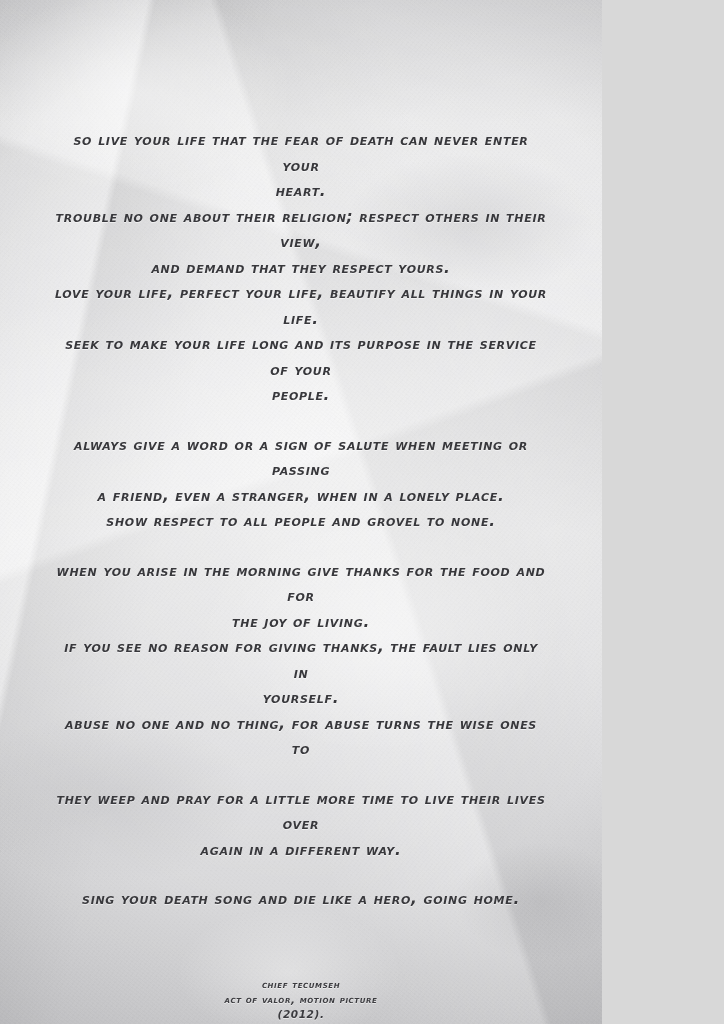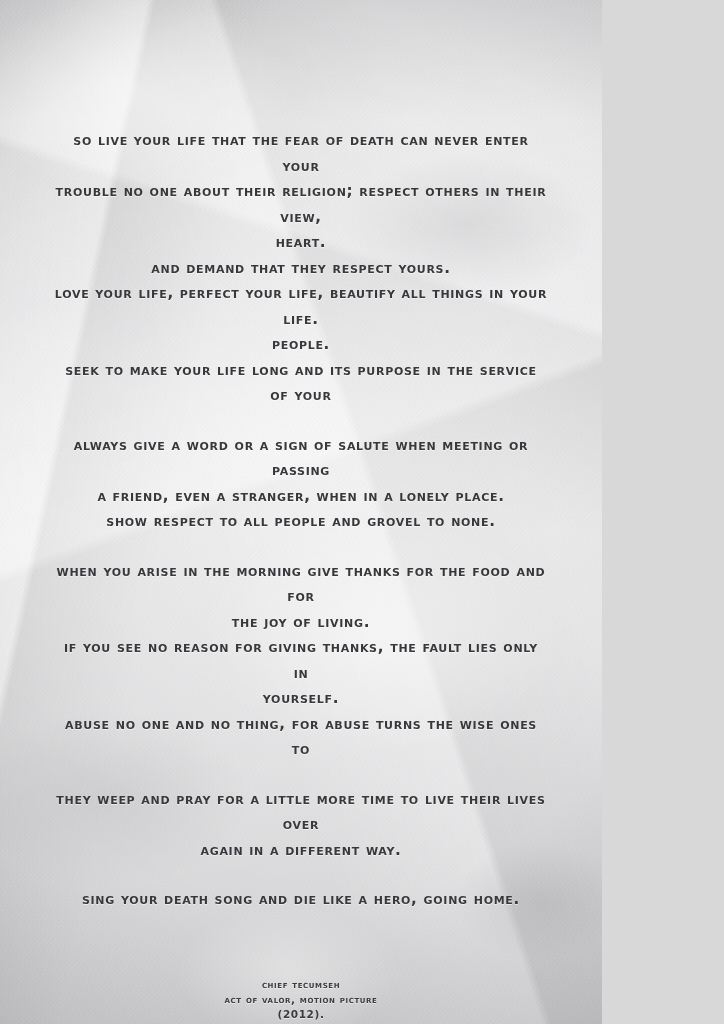--- a/index.html
+++ b/index.html
@@ -24,20 +24,21 @@
       
       radial-gradient(ellipse 120% 80% at 50% 45%, rgba(255,255,255,0.55) 0%, rgba(255,255,255,0.12) 55%, rgba(90,90,95,0.30) 100%),
       
       linear-gradient(102deg, rgba(255,255,255,0.00) 0%, rgba(255,255,255,0.35) 18%, rgba(0,0,0,0.05) 19%, rgba(255,255,255,0.00) 34%),
       linear-gradient(72deg, rgba(255,255,255,0.00) 40%, rgba(255,255,255,0.28) 58%, rgba(0,0,0,0.04) 59%, rgba(255,255,255,0.00) 76%),
       linear-gradient(160deg, rgba(0,0,0,0.05) 0%, rgba(255,255,255,0.00) 22%, rgba(255,255,255,0.25) 46%, rgba(0,0,0,0.04) 47%, rgba(255,255,255,0.00) 70%),
       linear-gradient(18deg, rgba(255,255,255,0.00) 55%, rgba(0,0,0,0.045) 72%, rgba(255,255,255,0.22) 73%, rgba(255,255,255,0.00) 90%),
       linear-gradient(200deg, rgba(255,255,255,0.20) 0%, rgba(255,255,255,0.00) 30%),
       linear-gradient(180deg, #cfcfd1 0%, #e3e3e4 12%, #dcdcde 30%, #e6e6e7 52%, #d9d9db 74%, #cfcfd1 100%);
     background-blend-mode: normal;
+    font-style: italic;
   }
   .sheet::before {
     
     content: "";
     position: absolute;
     inset: 0;
     pointer-events: none;
     opacity: 0.30;
     background-image:
       repeating-linear-gradient(37deg, rgba(0,0,0,0.035) 0px, rgba(0,0,0,0.035) 1px, rgba(255,255,255,0.03) 1px, rgba(255,255,255,0.03) 3px),
@@ -112,26 +113,26 @@
 </head>
 <body>
 
 <div class="sheet">
   <div class="content">
 
     <div class="quote-block">
 
       <p class="stanza s0">
         <span class="line">So live your life that the fear of death can never enter your</span>
+        <span class="line">heart.</span>
         <span class="line">Trouble no one about their religion; respect others in their view,</span>
-        <span class="line">heart.</span>
         <span class="line">and demand that they respect yours.</span>
         <span class="line">Love your life, perfect your life, beautify all things in your life.</span>
+        <span class="line">Seek to make your life long and its purpose in the service of your</span>
         <span class="line">people.</span>
-        <span class="line">Seek to make your life long and its purpose in the service of your</span>
       </p>
 
       <p class="stanza s1">
         <span class="line">Always give a word or a sign of salute when meeting or passing</span>
         <span class="line">a friend, even a stranger, when in a lonely place.</span>
         <span class="line">Show respect to all people and grovel to none.</span>
       </p>
 
       <p class="stanza s2">
         <span class="line">When you arise in the morning give thanks for the food and for</span>

